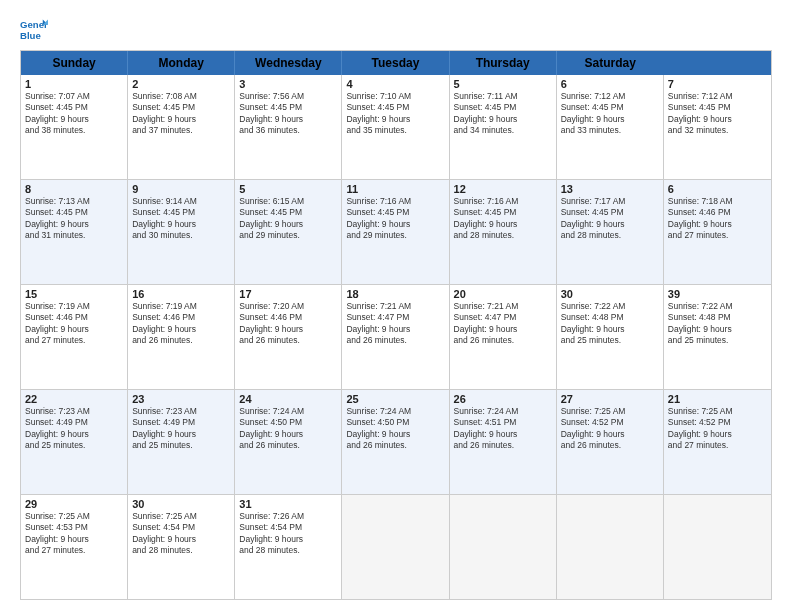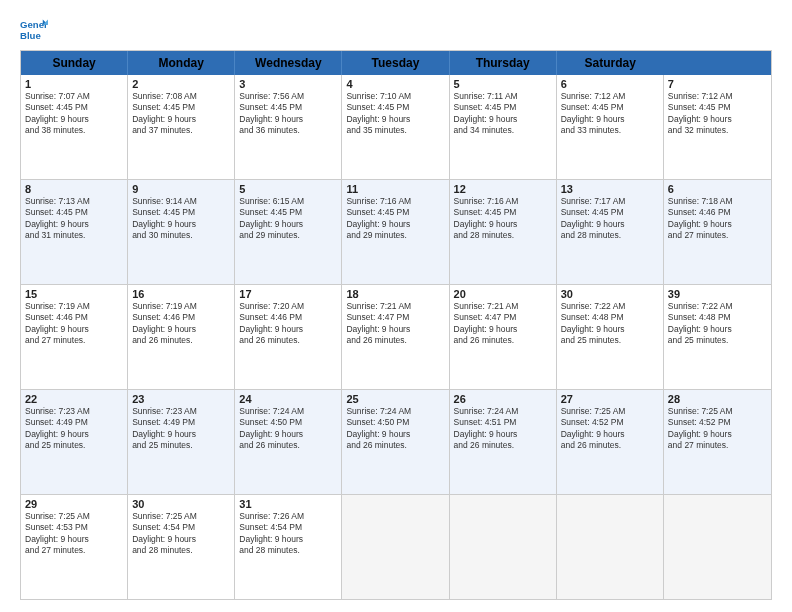--- a/index.html
+++ b/index.html
@@ -335,21 +335,21 @@
             <span class="cell-line">and 26 minutes.</span>
           </div>
           <div class="cal-cell alt-row">
             <span class="day-num">27</span>
             <span class="cell-line">Sunrise: 7:25 AM</span>
             <span class="cell-line">Sunset: 4:52 PM</span>
             <span class="cell-line">Daylight: 9 hours</span>
             <span class="cell-line">and 26 minutes.</span>
           </div>
           <div class="cal-cell alt-row">
-            <span class="day-num">28</span>
+            <span class="day-num">21</span>
             <span class="cell-line">Sunrise: 7:25 AM</span>
             <span class="cell-line">Sunset: 4:52 PM</span>
             <span class="cell-line">Daylight: 9 hours</span>
             <span class="cell-line">and 27 minutes.</span>
           </div>
         </div>
         <div class="cal-row">
           <div class="cal-cell">
             <span class="day-num">29</span>
             <span class="cell-line">Sunrise: 7:25 AM</span>

